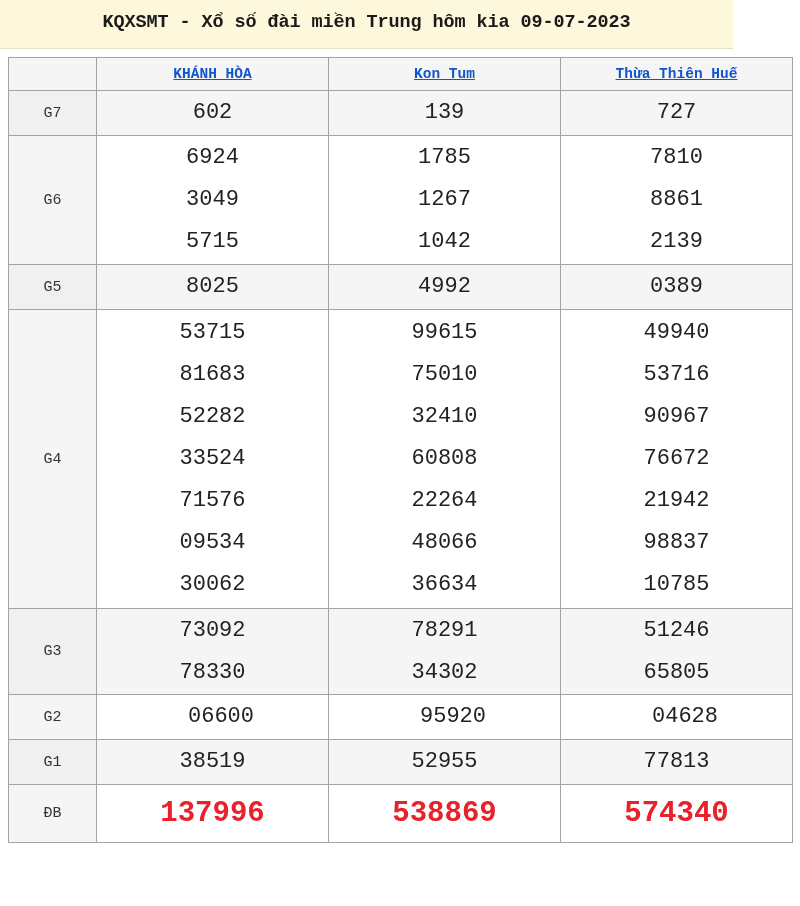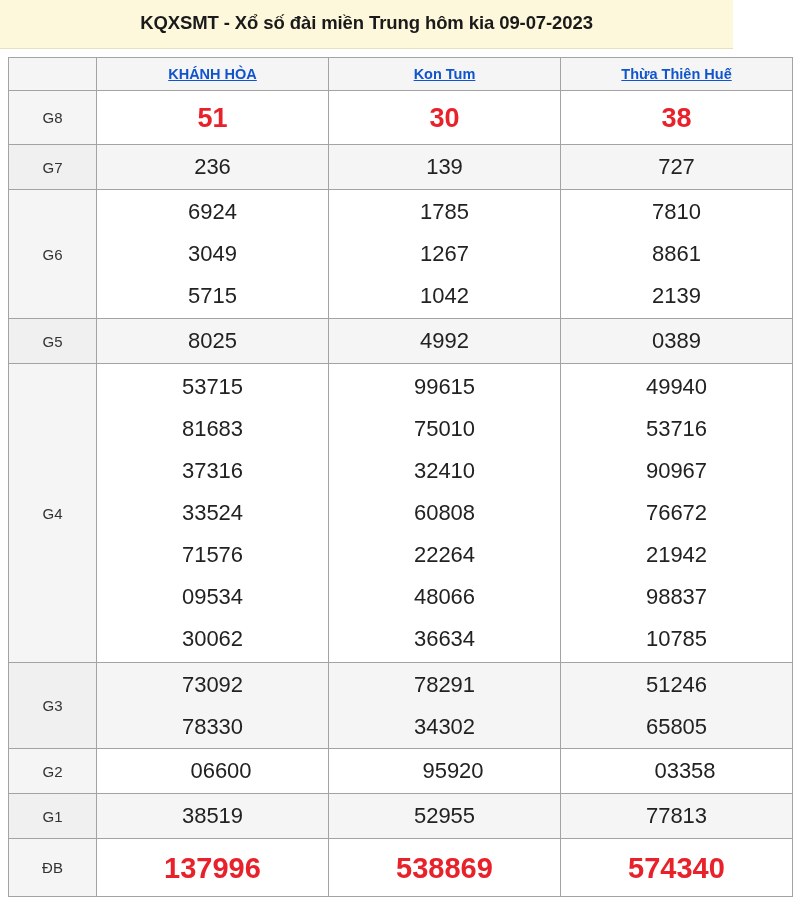--- a/index.html
+++ b/index.html
@@ -12,20 +12,21 @@
     background: #ffffff;
     font-family: "Liberation Sans", sans-serif;
     color: #222222;
     overflow: hidden;
   }
   .page {
     width: 733px;
     height: 906px;
     position: relative;
     box-sizing: border-box;
+    font-family: Liberation Mono, monospace;
   }
   .header {
     background: #fdf8dc;
     border-bottom: 1px solid #e6e0bf;
     padding: 10px 0 12px 0;
     text-align: center;
   }
   .header-title {
     font-size: 18.5px;
     font-weight: bold;
@@ -146,37 +147,25 @@
       <thead>
         <tr>
           <th></th>
           <th><a href="#" class="prov-link">KHÁNH HÒA</a></th>
           <th><a href="#" class="prov-link">Kon Tum</a></th>
           <th><a href="#" class="prov-link">Thừa Thiên Huế</a></th>
         </tr>
       </thead>
       <tbody>
 
-        <tr class="g8">
-          <td class="lbl">G8</td>
-          <td class="val">
-              <span class="num">51</span>
-            </td>
-          <td class="val">
-              <span class="num">30</span>
-            </td>
-          <td class="val">
-              <span class="num">38</span>
-            </td>
-        </tr>
 
         <tr class="g7 shade">
           <td class="lbl">G7</td>
           <td class="val">
-              <span class="num">236</span>
+              <span class="num">602</span>
             </td>
           <td class="val">
               <span class="num">139</span>
             </td>
           <td class="val">
               <span class="num">727</span>
             </td>
         </tr>
 
         <tr class="g6">
@@ -209,21 +198,21 @@
           <td class="val">
               <span class="num">0389</span>
             </td>
         </tr>
 
         <tr class="g4">
           <td class="lbl">G4</td>
           <td class="val">
             <span class="num">53715</span>
             <span class="num">81683</span>
-            <span class="num">37316</span>
+            <span class="num">52282</span>
             <span class="num">33524</span>
             <span class="num">71576</span>
             <span class="num">09534</span>
             <span class="num">30062</span>
           </td>
           <td class="val">
             <span class="num">99615</span>
             <span class="num">75010</span>
             <span class="num">32410</span>
             <span class="num">60808</span>
@@ -260,21 +249,21 @@
 
         <tr class="g2">
           <td class="lbl">G2</td>
           <td class="val">
               <span class="num">06600</span>
             </td>
           <td class="val">
               <span class="num">95920</span>
             </td>
           <td class="val">
-              <span class="num">03358</span>
+              <span class="num">04628</span>
             </td>
         </tr>
 
         <tr class="g1 shade">
           <td class="lbl">G1</td>
           <td class="val">
               <span class="num">38519</span>
             </td>
           <td class="val">
               <span class="num">52955</span>

